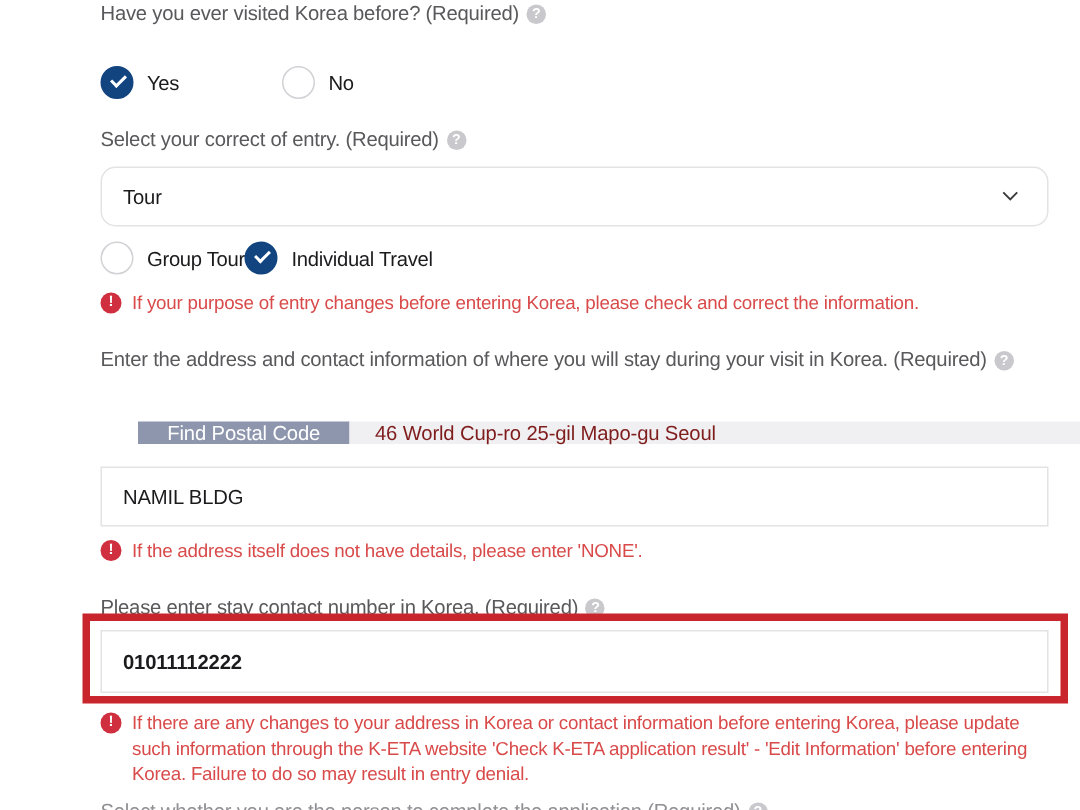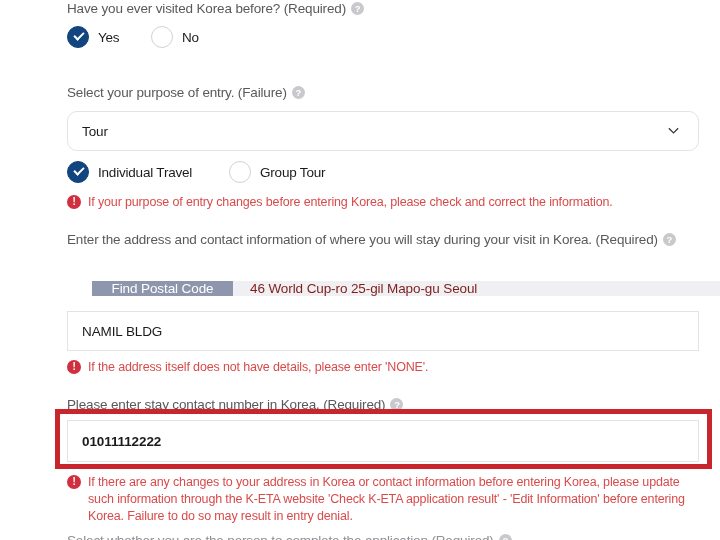--- a/index.html
+++ b/index.html
@@ -205,55 +205,55 @@
 <body>
 
 <div class="page">
 
   <div class="field-block" style="top: 0px;">
     <div class="q-label">
       <span>Have you ever visited Korea before? (Required)</span><span class="help-icon">?</span>
     </div>
   </div>
 
-  <div class="field-block radio-row" style="top: 26px;">
+  <div class="field-block radio-row" style="top: 44px; gap: 37px;">
     <div class="radio-item" style="width:84px;">
       <span class="radio-circle on"></span>
       <span class="radio-label">Yes</span>
     </div>
     <div class="radio-item">
       <span class="radio-circle off"></span>
       <span class="radio-label">No</span>
     </div>
   </div>
 
   <div class="field-block" style="top: 84px;">
     <div class="q-label">
-      <span>Select your purpose of entry. (Failure)</span><span class="help-icon">?</span>
+      <span>Select your correct of entry. (Required)</span><span class="help-icon">?</span>
     </div>
   </div>
 
   <div class="field-block" style="top: 111px;">
     <div class="input-box select-box">
       <span>Tour</span>
       <svg class="chevron" viewBox="0 0 14 14">
         <path d="M2 4.6 L7 9.6 L12 4.6" fill="none" stroke="#3a3a3d" stroke-width="1.4"></path>
       </svg>
     </div>
   </div>
 
   <div class="field-block radio-row" style="top: 161px;">
+    <div class="radio-item">
+      <span class="radio-circle off"></span>
+      <span class="radio-label">Group Tour</span>
+    </div>
     <div class="radio-item" style="width:162px;">
       <span class="radio-circle on"></span>
       <span class="radio-label">Individual Travel</span>
     </div>
-    <div class="radio-item">
-      <span class="radio-circle off"></span>
-      <span class="radio-label">Group Tour</span>
-    </div>
   </div>
 
   <div class="field-block alert" style="top: 194px;">
     <span class="alert-icon">!</span>
     <span class="alert-text">If your purpose of entry changes before entering Korea, please check and correct the information.</span>
   </div>
 
   <div class="field-block" style="top: 231px;">
     <div class="q-label">
       <span>Enter the address and contact information of where you will stay during your visit in Korea. (Required)</span><span class="help-icon">?</span>

